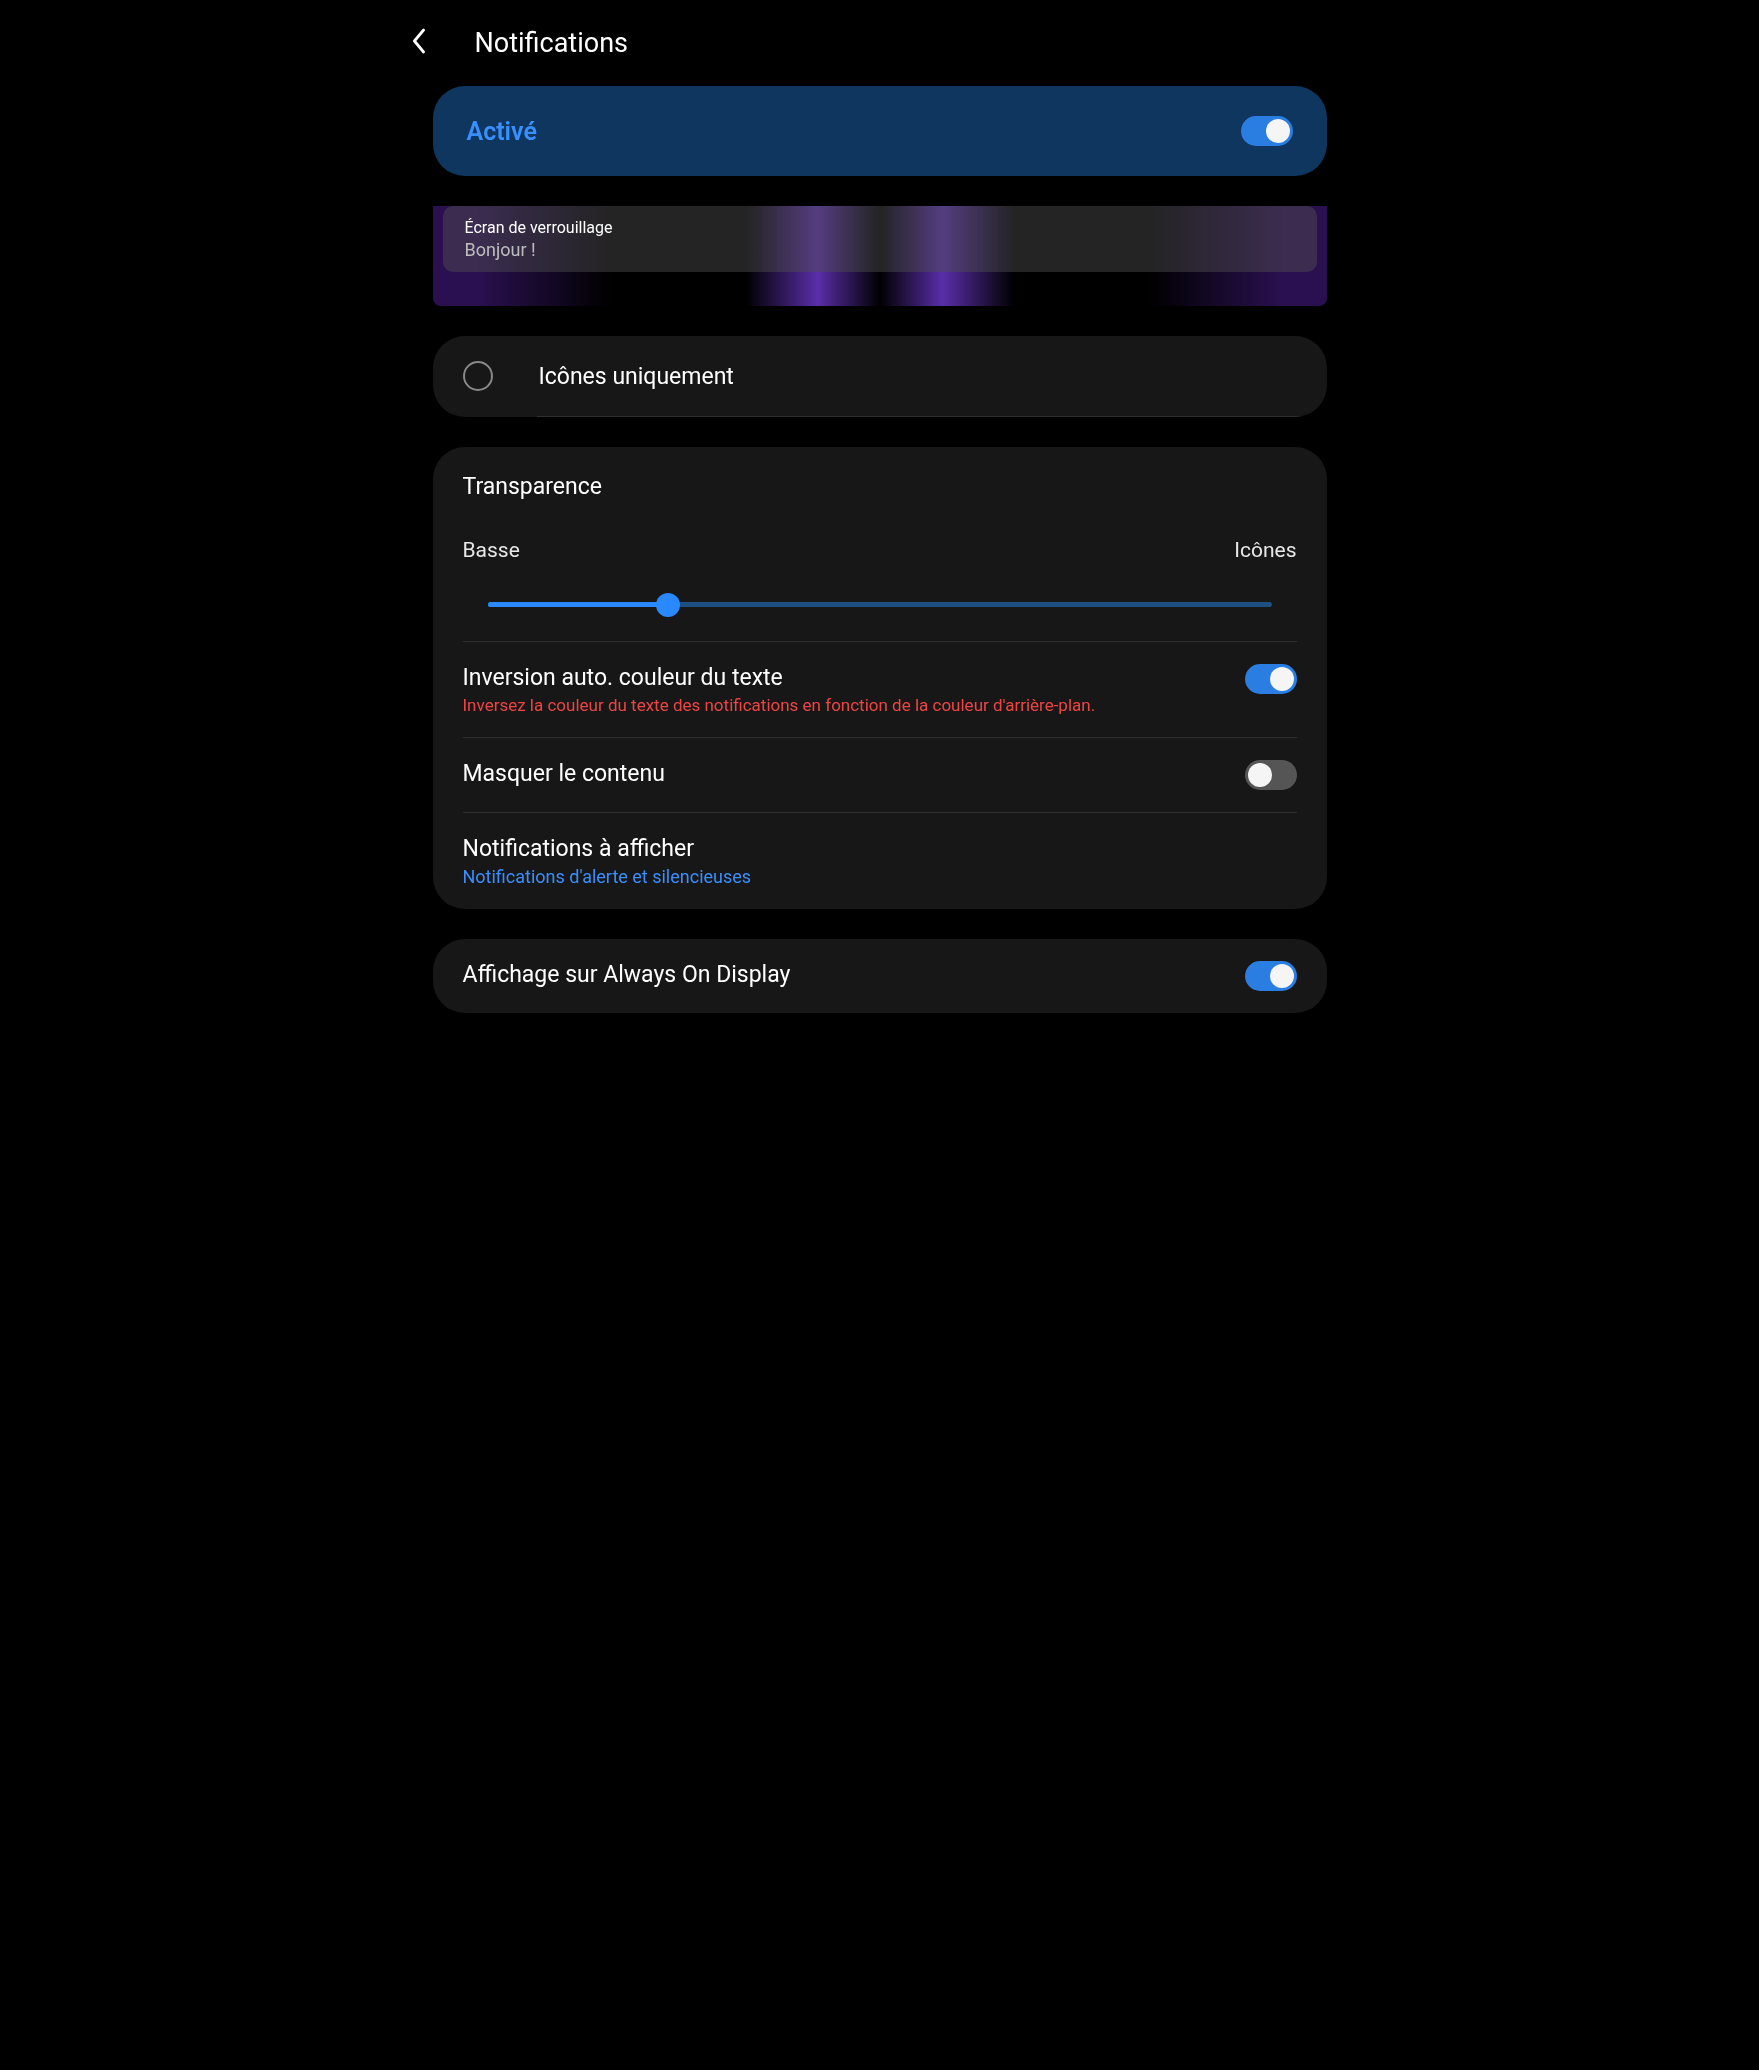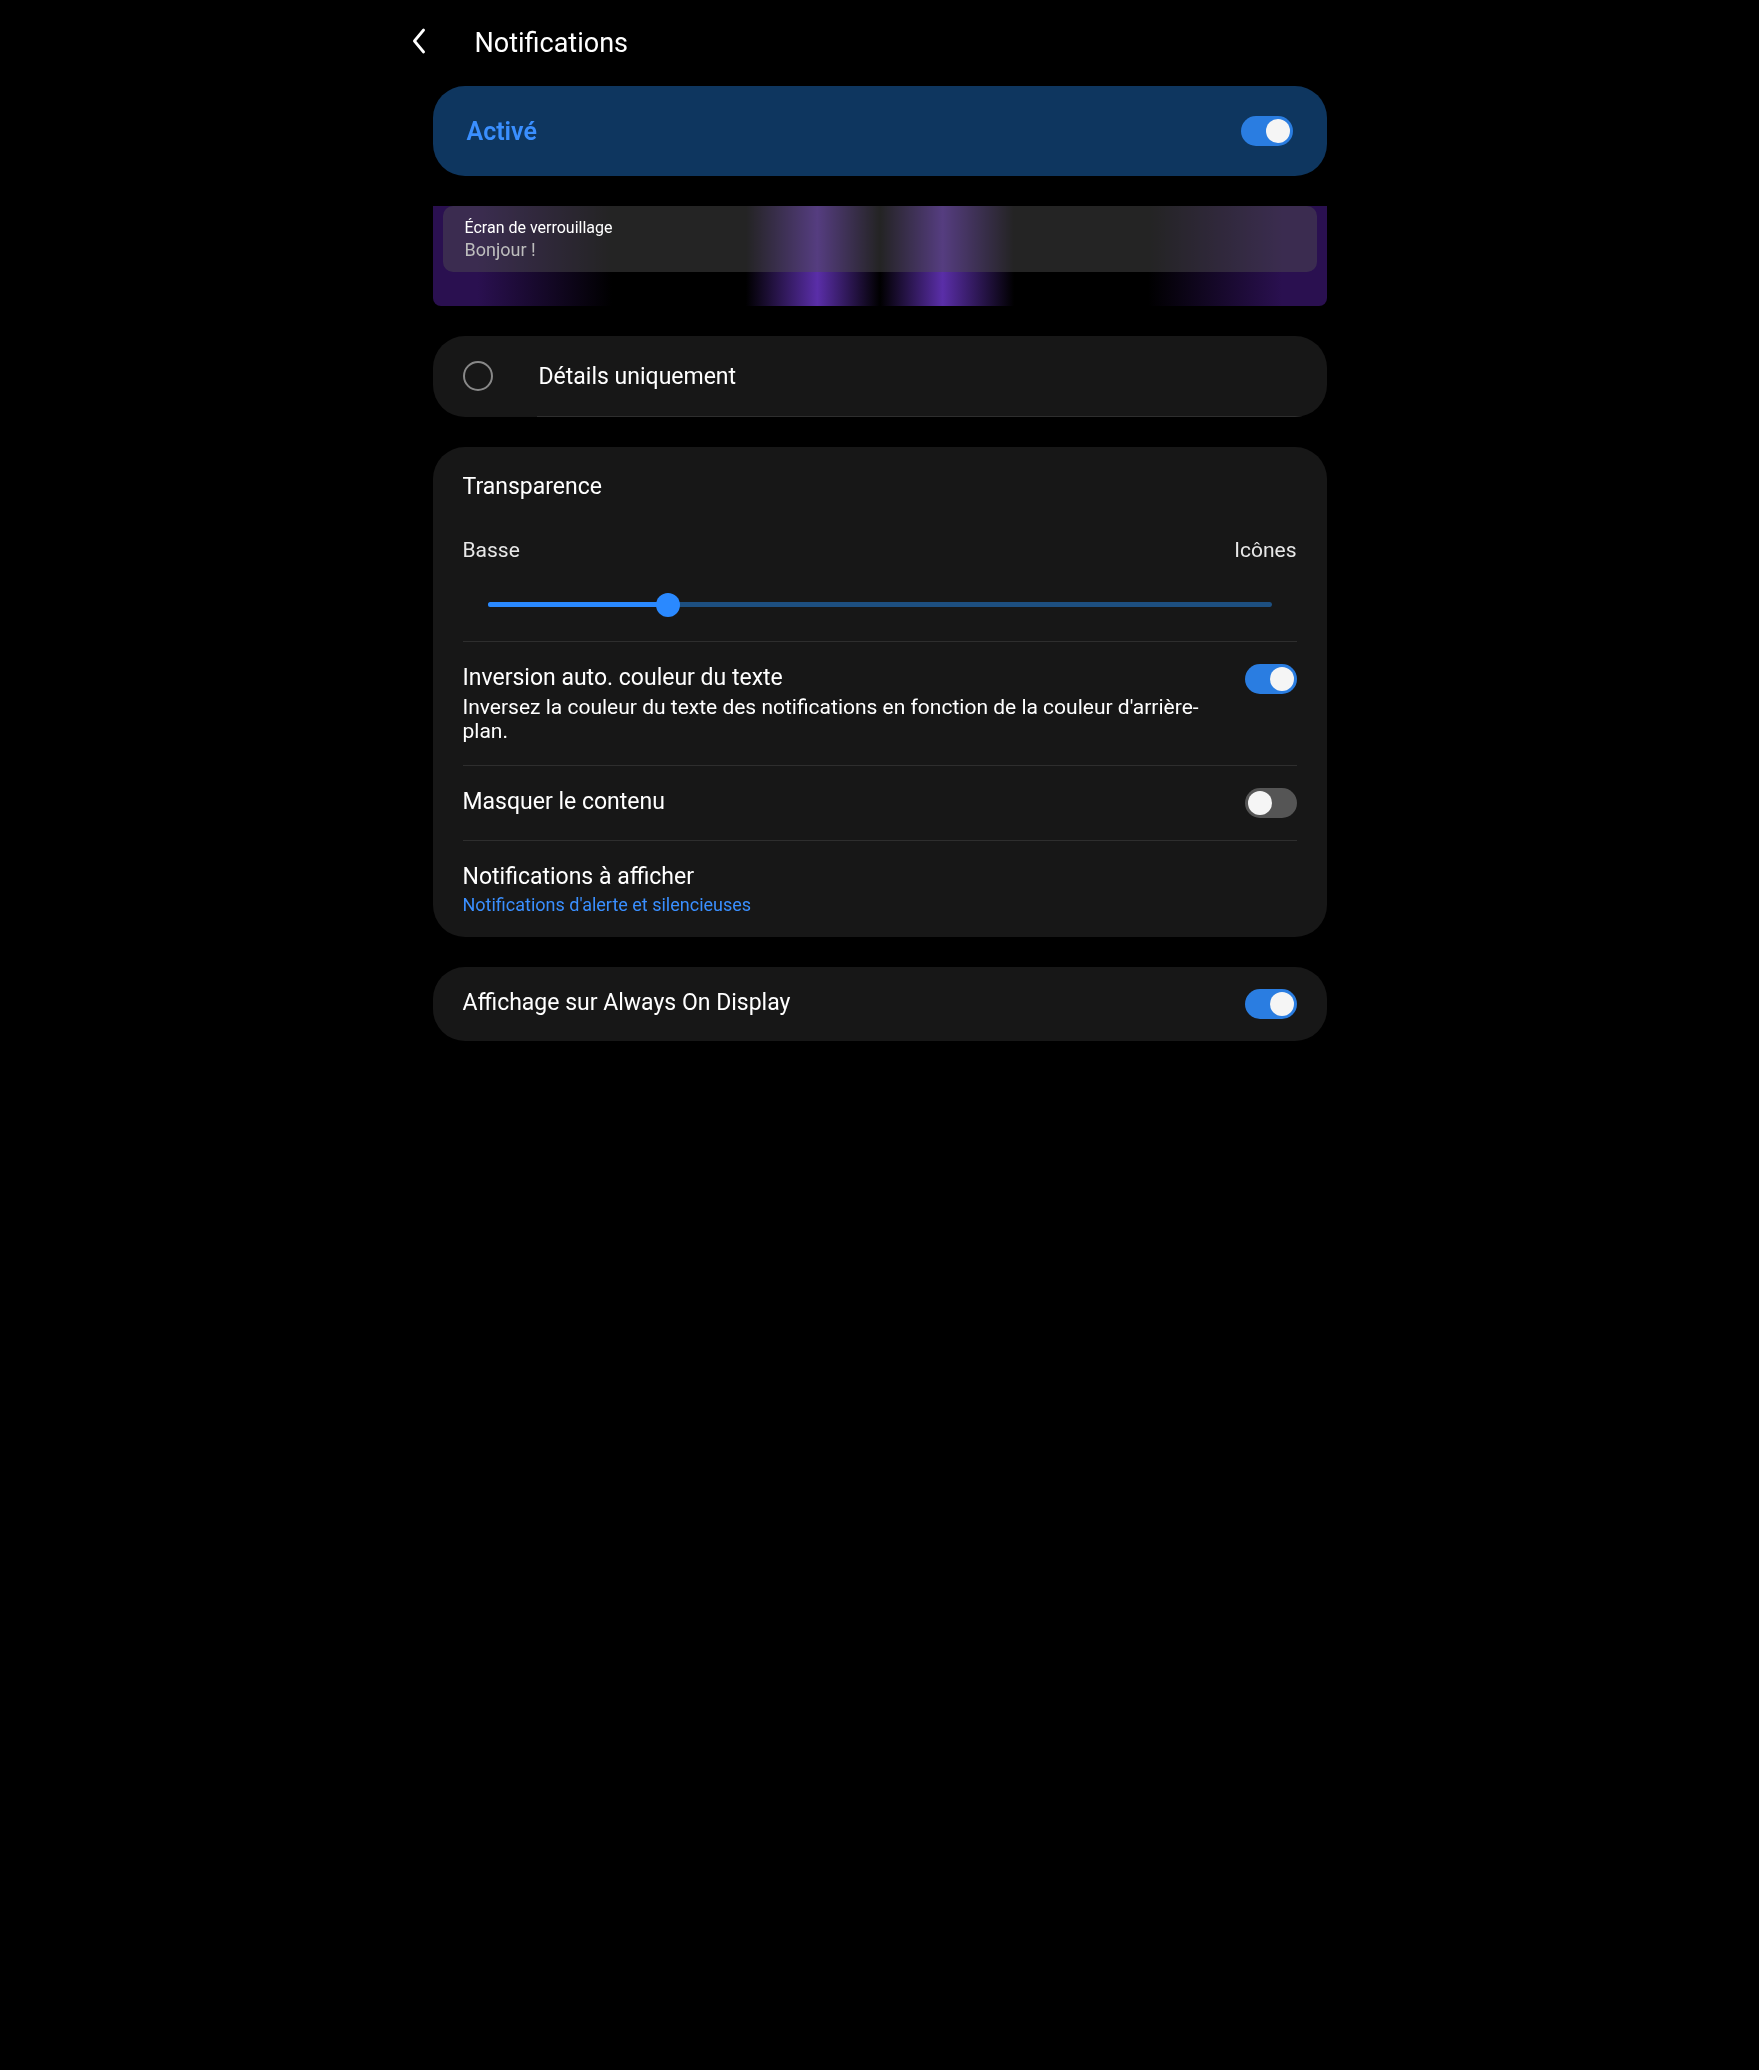--- a/index.html
+++ b/index.html
@@ -150,21 +150,21 @@
   }
   .setting-row {
     display: flex;
     justify-content: space-between;
     padding: 22px 30px;
     gap: 20px;
     cursor: pointer;
   }
   .setting-text { flex: 1; }
   .setting-title { font-size: 23px; color: #fff; }
-  .setting-sub { font-size: 21px; color: #ffffff; margin-top: 4px; }
+  .setting-sub { font-size: 17px; color: #ef4444; margin-top: 4px; }
   .setting-sub.blue { color: #3a8fff; font-size: 18px; }
 </style>
 </head>
 <body>
 
 <div class="header">
   <span class="back-icon">
     <svg viewBox="0 0 24 32">
         <path d="M17 4 L7 16 L17 28" stroke="#fff" stroke-width="3" fill="none" stroke-linecap="round" stroke-linejoin="round"></path>
       </svg>
@@ -182,21 +182,21 @@
 <div class="preview-card">
   <div class="preview-notif">
     <div class="preview-title">Écran de verrouillage</div>
     <div class="preview-sub">Bonjour !</div>
   </div>
 </div>
 
 <div class="card">
   <div class="radio-row">
     <span class="radio-circle"></span>
-    <span class="radio-label">Détails uniquement</span>
+    <span class="radio-label">Icônes uniquement</span>
   </div>
   <hr class="radio-divider">
 </div>
 
 <div class="card">
   <div class="section-block">
     <div class="section-title">Transparence</div>
     <div class="slider-labels">
       <span>Basse</span>
       <span>Icônes</span>

